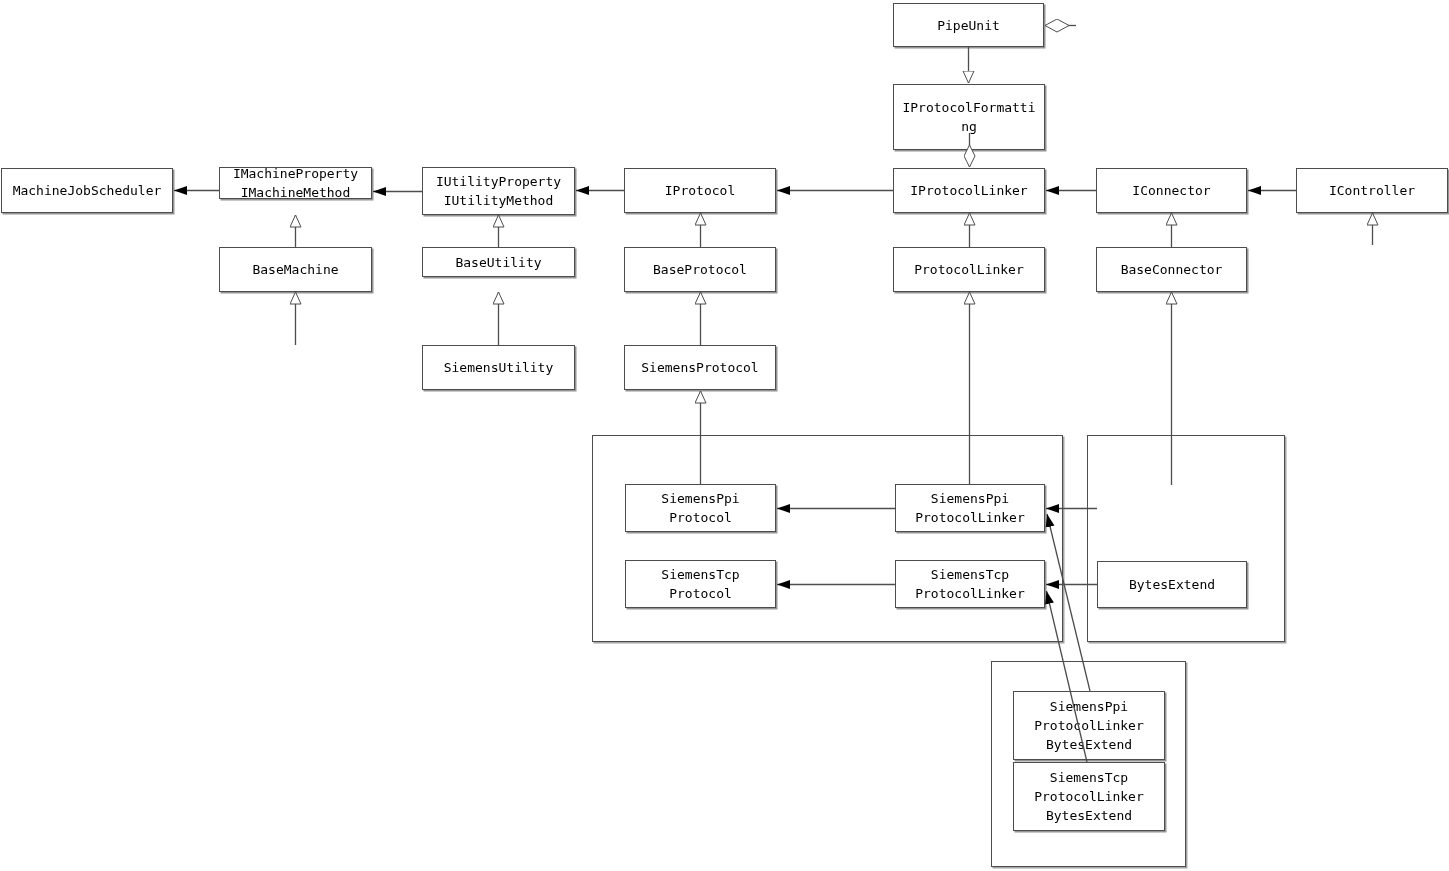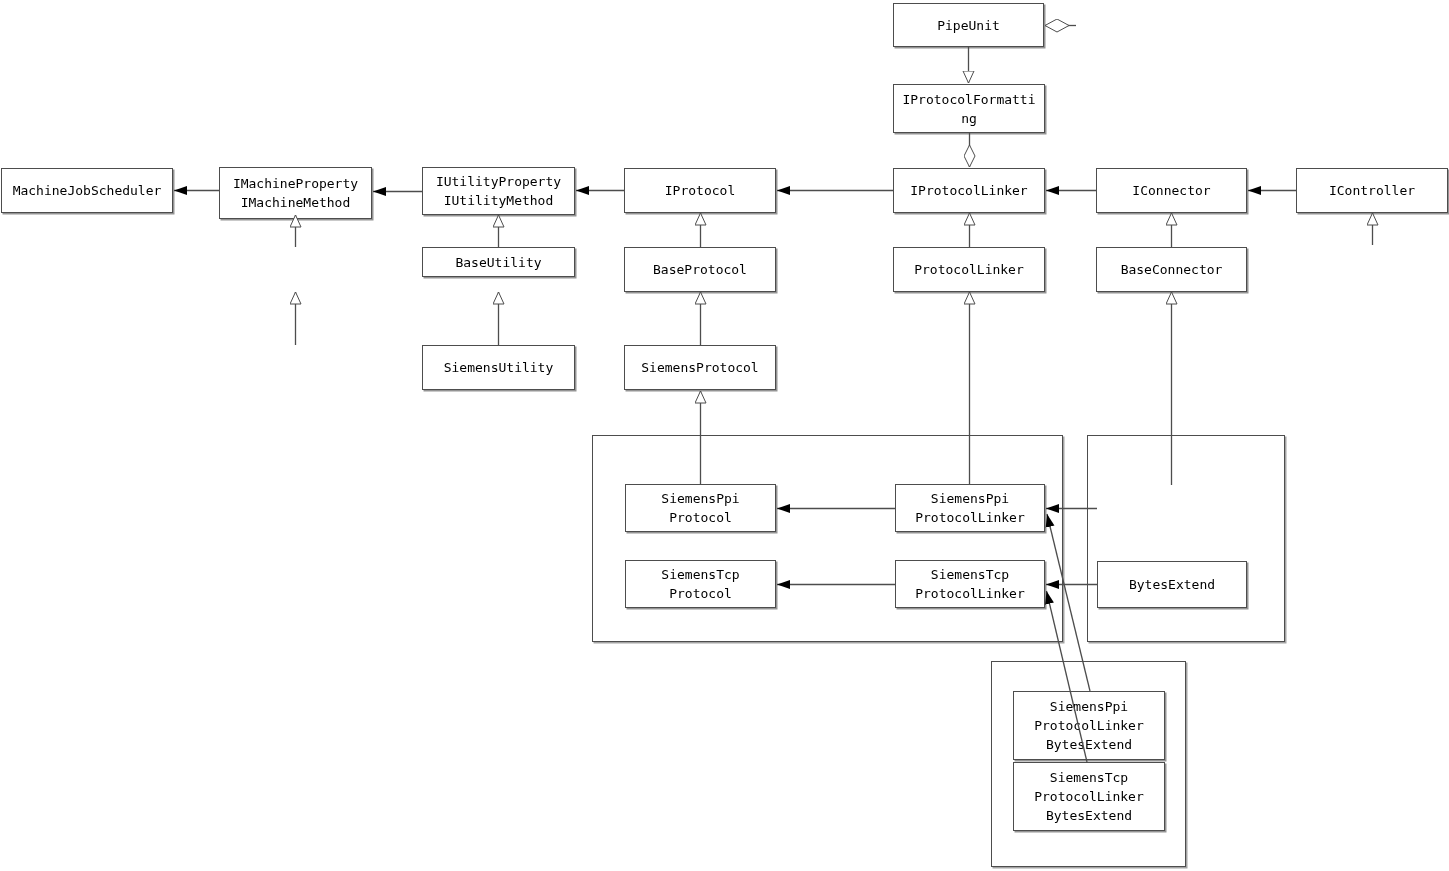--- a/index.html
+++ b/index.html
@@ -43,49 +43,52 @@
 
 <div class="canvas">
 
   <div class="group" style="left:592px;top:435px;width:471px;height:207px"></div>
   <div class="group" style="left:1087px;top:435px;width:198px;height:207px"></div>
   <div class="group" style="left:991px;top:661px;width:195px;height:206px"></div>
 
   <div class="node" style="left:893px;top:3px;width:151px;height:44px">
       <span class="lbl">PipeUnit</span>
     </div>
-  <div class="node" style="left:893px;top:84px;width:152px;height:49px">
+  <div class="node" style="left:893px;top:84px;width:152px;height:66px">
       <span class="lbl">IProtocolFormatti
 ng</span>
     </div>
 
   <div class="node" style="left:1px;top:168px;width:172px;height:45px">
       <span class="lbl">MachineJobScheduler</span>
     </div>
-  <div class="node" style="left:219px;top:167px;width:153px;height:52px">
+  <div class="node" style="left:219px;top:167px;width:153px;height:32px">
       <span class="lbl">IMachineProperty
 IMachineMethod</span>
     </div>
   <div class="node" style="left:422px;top:167px;width:153px;height:48px">
       <span class="lbl">IUtilityProperty
 IUtilityMethod</span>
     </div>
   <div class="node" style="left:624px;top:168px;width:152px;height:45px">
       <span class="lbl">IProtocol</span>
     </div>
   <div class="node" style="left:893px;top:168px;width:152px;height:45px">
       <span class="lbl">IProtocolLinker</span>
     </div>
   <div class="node" style="left:1096px;top:168px;width:151px;height:45px">
       <span class="lbl">IConnector</span>
     </div>
   <div class="node" style="left:1296px;top:168px;width:152px;height:45px">
       <span class="lbl">IController</span>
     </div>
 
+  <div class="node" style="left:219px;top:247px;width:153px;height:45px">
+      <span class="lbl">BaseMachine</span>
+    </div>
   <div class="node" style="left:422px;top:247px;width:153px;height:30px">
       <span class="lbl">BaseUtility</span>
     </div>
   <div class="node" style="left:624px;top:247px;width:152px;height:45px">
       <span class="lbl">BaseProtocol</span>
     </div>
   <div class="node" style="left:893px;top:247px;width:152px;height:45px">
       <span class="lbl">ProtocolLinker</span>
     </div>
   <div class="node" style="left:1096px;top:247px;width:151px;height:45px">

